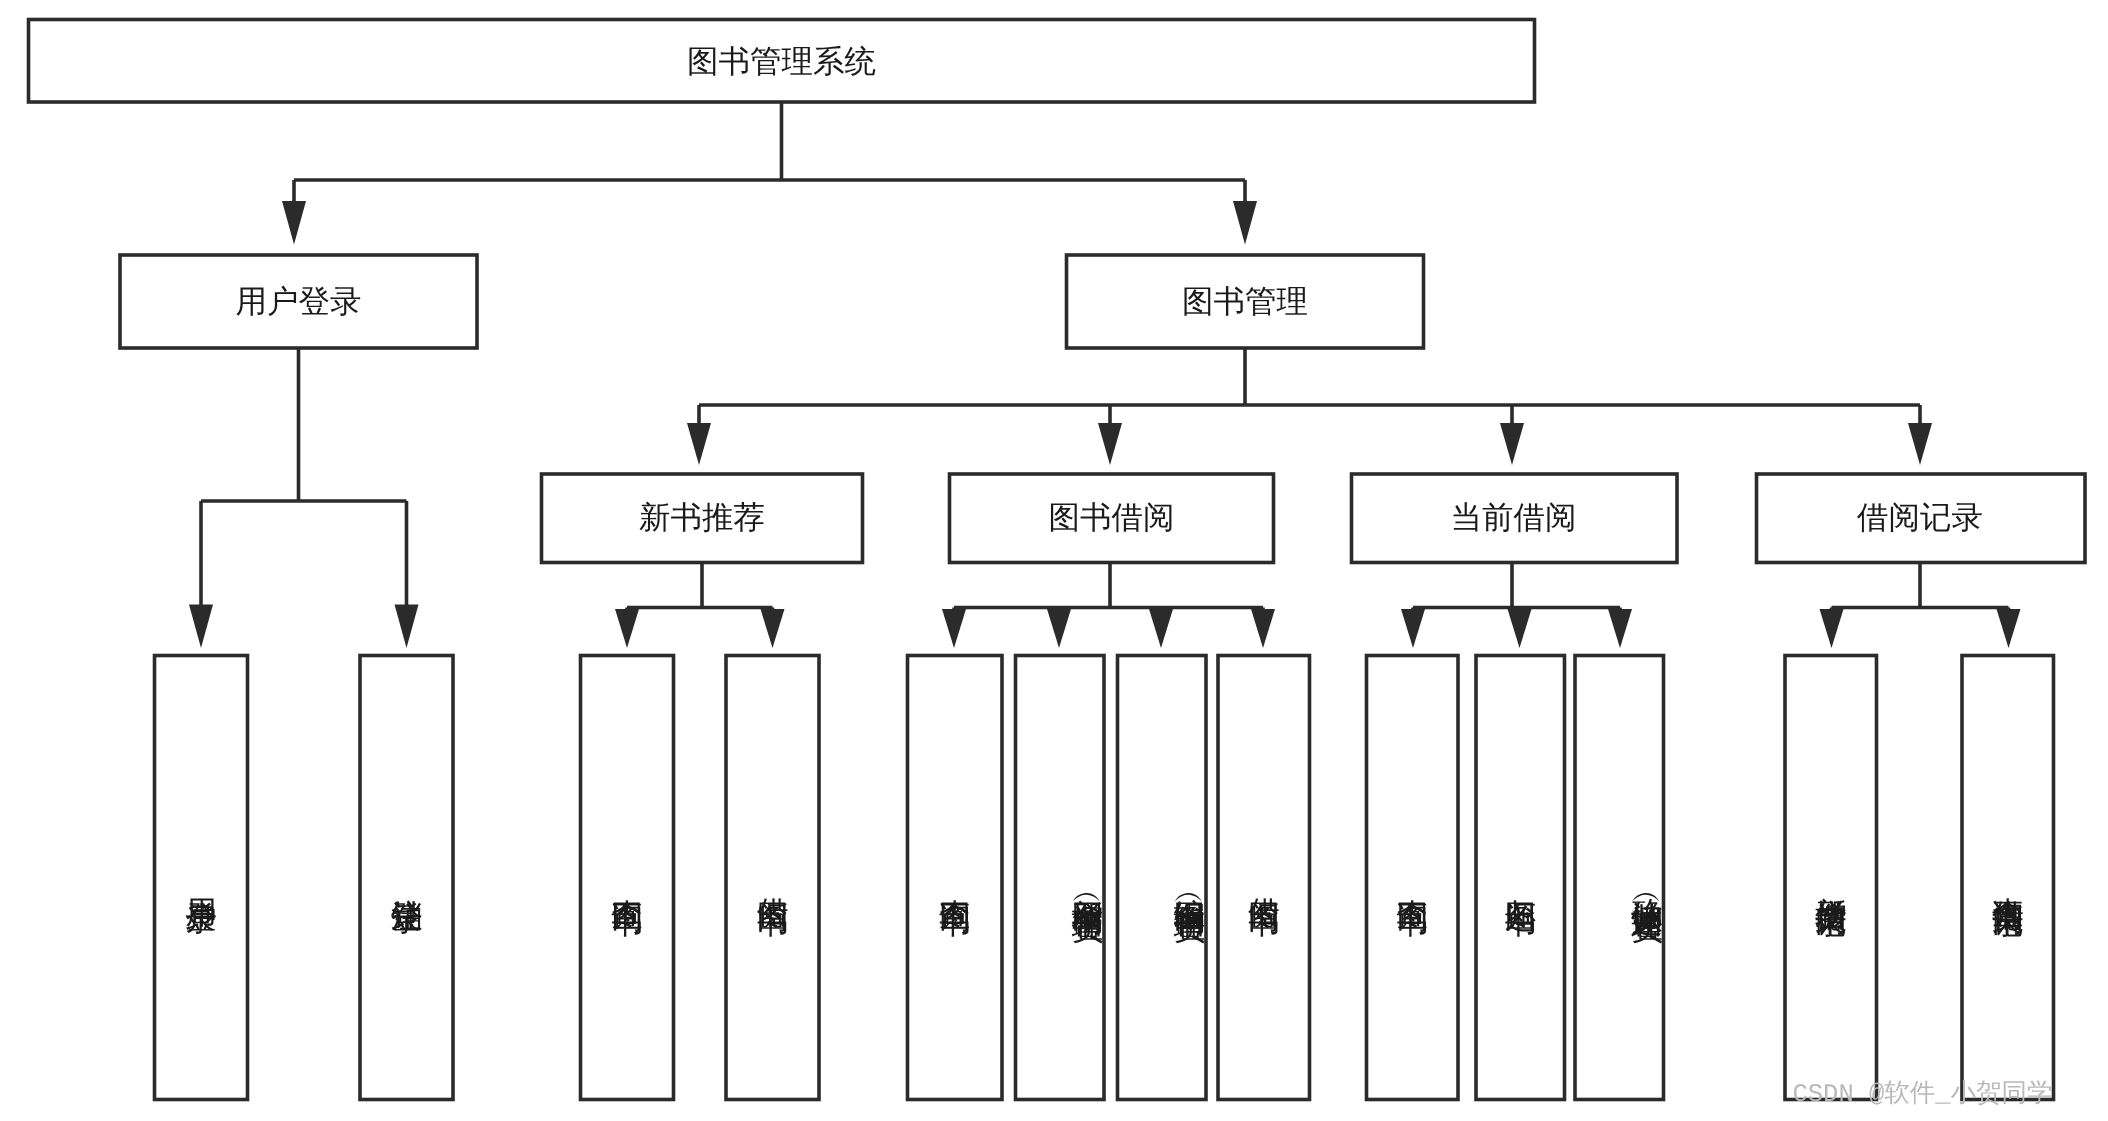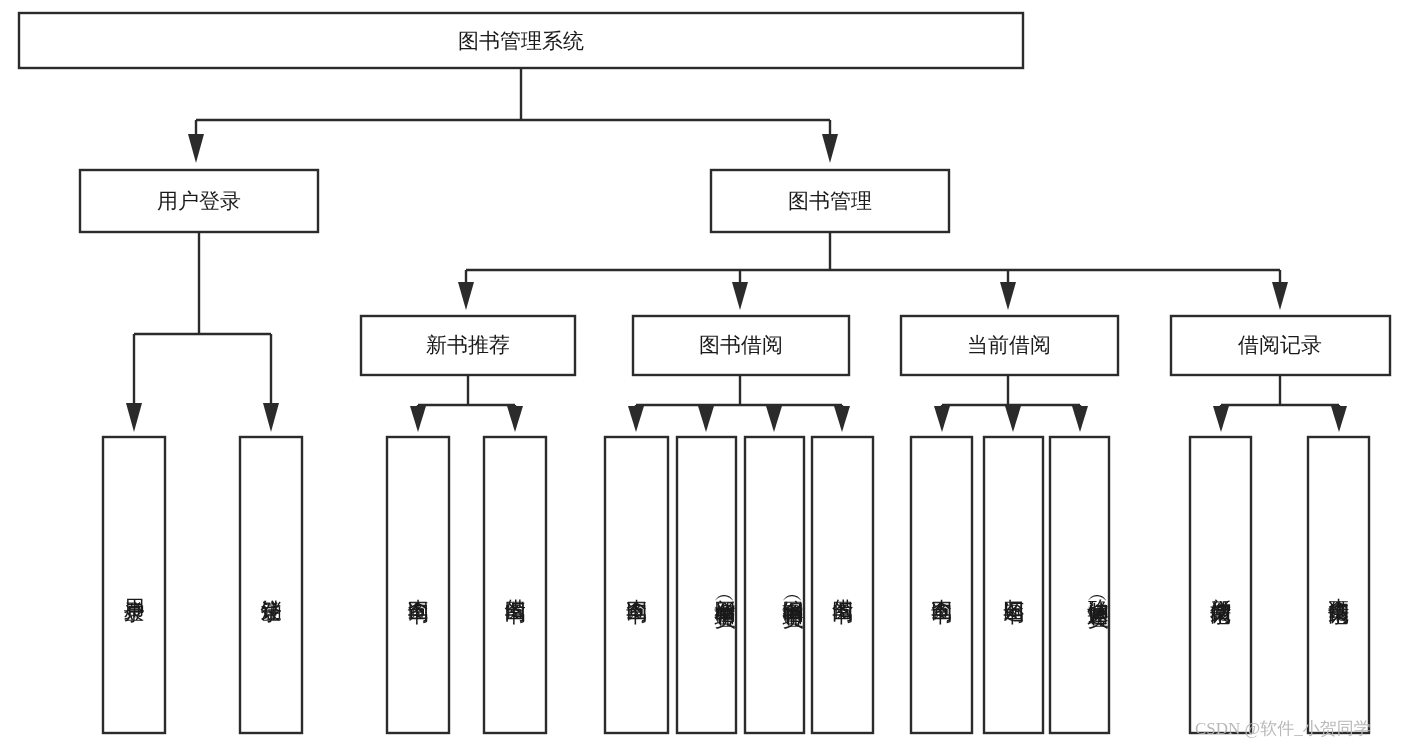--- a/index.html
+++ b/index.html
@@ -61,21 +61,21 @@
     text-align: center;
     white-space: nowrap;
     pointer-events: none;
   }
   .watermark {
     position: absolute;
     left: 1195px;
     top: 717px;
     font-size: 17px;
     color: #b9b9b9;
-    font-family: Liberation Serif, serif;
+    font-family: Liberation Mono, monospace;
     white-space: nowrap;
   }
 </style>
 </head>
 <body>
 
 <div id="diagram-root">
 
   <svg class="flow-svg" viewBox="0 0 1405 747">
 

